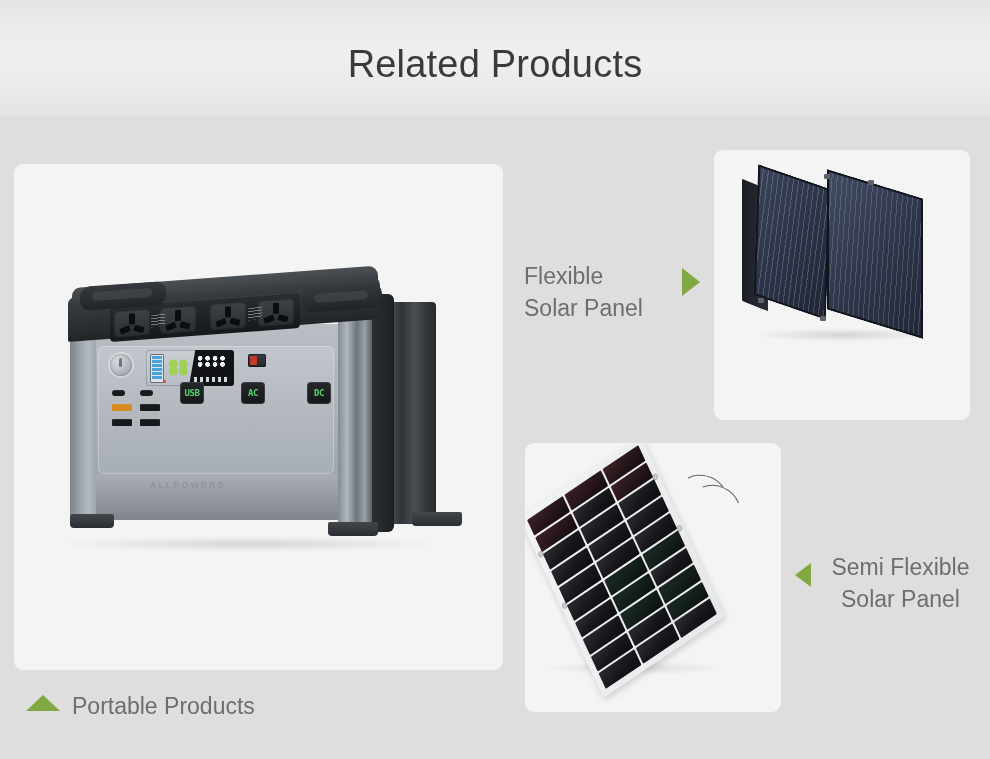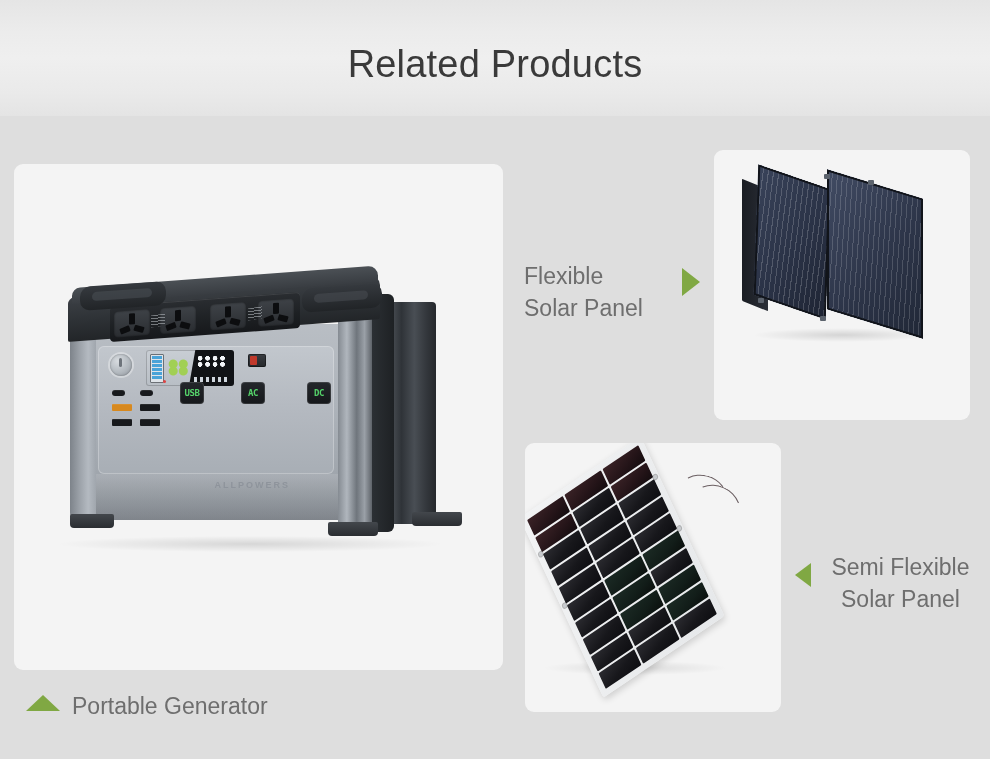--- a/index.html
+++ b/index.html
@@ -421,21 +421,21 @@
   }
   .fn-btn.b1 { left: 118px; }
   .fn-btn.b2 { left: 154px; margin-left: 25px; }
   .fn-btn.b3 { left: 201px; margin-left: 44px; }
   
   .gen-brand {
     position: absolute;
     left: 88px;
     top: 196px;
     width: 140px;
-    text-align: right;
+    text-align: left;
     color: #8b9199;
     font-size: 9px;
     letter-spacing: 2px;
     font-weight: bold;
     opacity: .85;
   }
   
   .handle {
     position: absolute;
     background: linear-gradient(to bottom,#35393e 0%,#212427 100%);
@@ -750,21 +750,21 @@
         <div class="fn-btn b1">USB</div>
         <div class="fn-btn b2">AC</div>
         <div class="fn-btn b3">DC</div>
 
         <div class="gen-brand">ALLPOWERS</div>
       </div>
     </div>
   </div>
 
   <div class="arrow arrow-up"></div>
-  <div class="caption caption-generator">Portable Generator</div>
+  <div class="caption caption-generator">Portable Products</div>
 
   <div class="card card-solar">
     <div class="solar-stage">
       <div class="solar-shadow"></div>
       <div class="solar-back"></div>
       <div class="solar-stand"></div>
       <div class="solar-stand2"></div>
       <div class="solar-wing left"></div>
       <div class="solar-wing right"></div>
       <div class="solar-clip" style="left:110px; top:24px;"></div>

